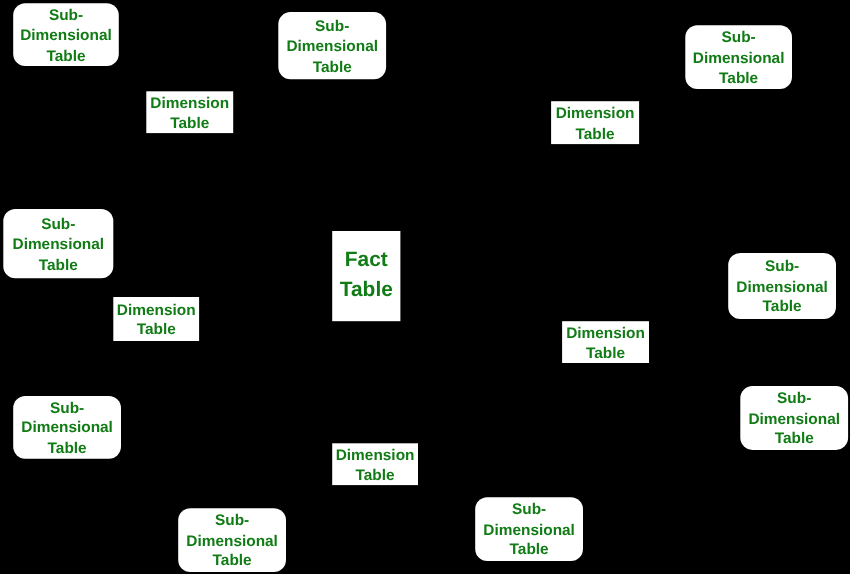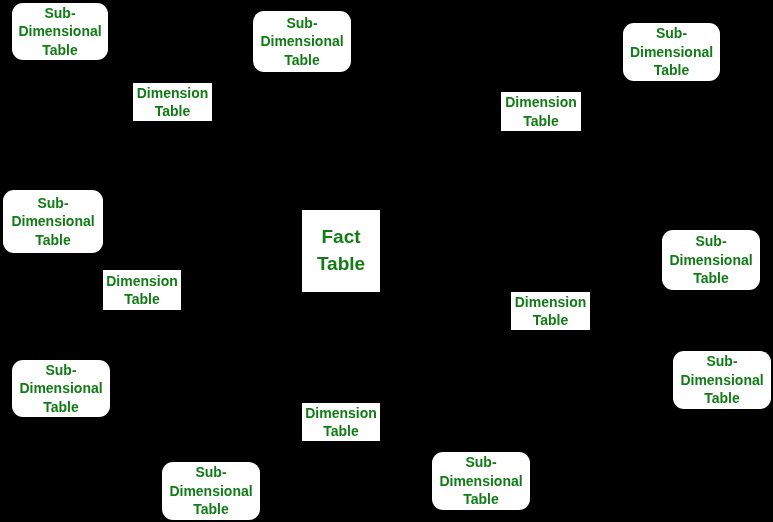--- a/index.html
+++ b/index.html
@@ -32,21 +32,21 @@
     border-radius: 11px;
   }
   .node.fact {
     line-height: 1.4;
   }
 </style>
 </head>
 <body>
 
 <div class="canvas" id="diagram-canvas" style="background: rgb(0, 0, 0);">
-    <div class="node  fact" style="left: 302px; top: 210px; width: 78px; height: 82px; font-size: 19px; background: rgb(255, 255, 255); color: rgb(17, 123, 21);">Fact
+    <div class="node  fact" style="left: 302px; top: 210px; width: 62px; height: 82px; font-size: 19px; background: rgb(255, 255, 255); color: rgb(17, 123, 21);">Fact
 Table</div>
     <div class="node " style="left: 133px; top: 83px; width: 79px; height: 38px; font-size: 14px; background: rgb(255, 255, 255); color: rgb(17, 123, 21);">Dimension
 Table</div>
     <div class="node " style="left: 501px; top: 92px; width: 80px; height: 39px; font-size: 14px; background: rgb(255, 255, 255); color: rgb(17, 123, 21);">Dimension
 Table</div>
     <div class="node " style="left: 103px; top: 270px; width: 78px; height: 40px; font-size: 14px; background: rgb(255, 255, 255); color: rgb(17, 123, 21);">Dimension
 Table</div>
     <div class="node " style="left: 511px; top: 292px; width: 79px; height: 38px; font-size: 14px; background: rgb(255, 255, 255); color: rgb(17, 123, 21);">Dimension
 Table</div>
     <div class="node " style="left: 302px; top: 403px; width: 78px; height: 38px; font-size: 14px; background: rgb(255, 255, 255); color: rgb(17, 123, 21);">Dimension

